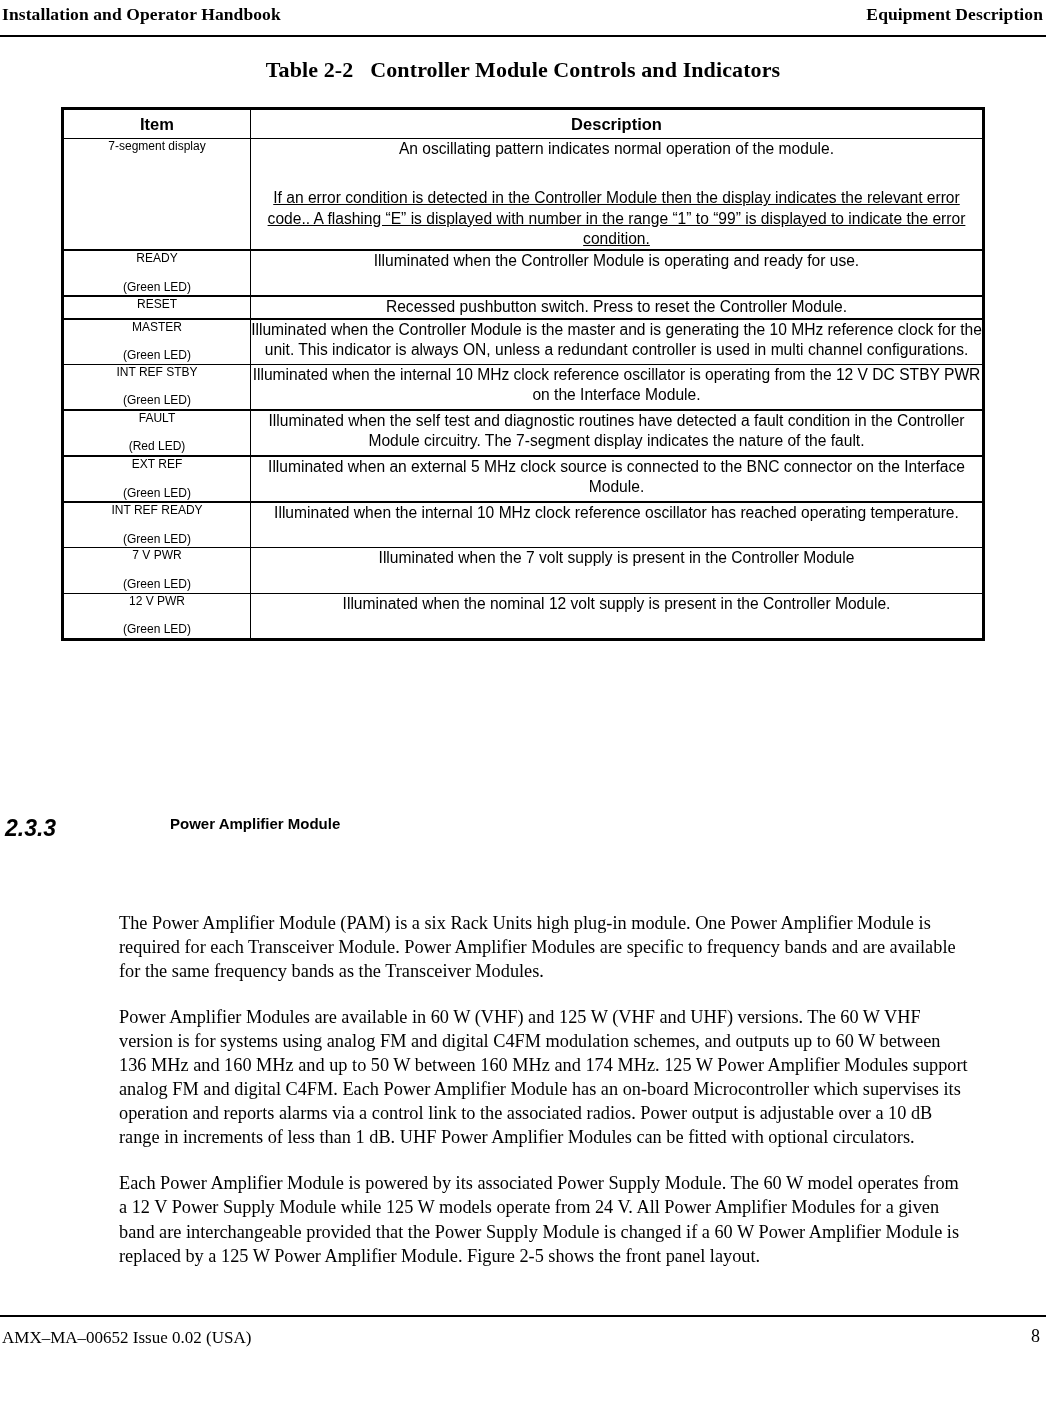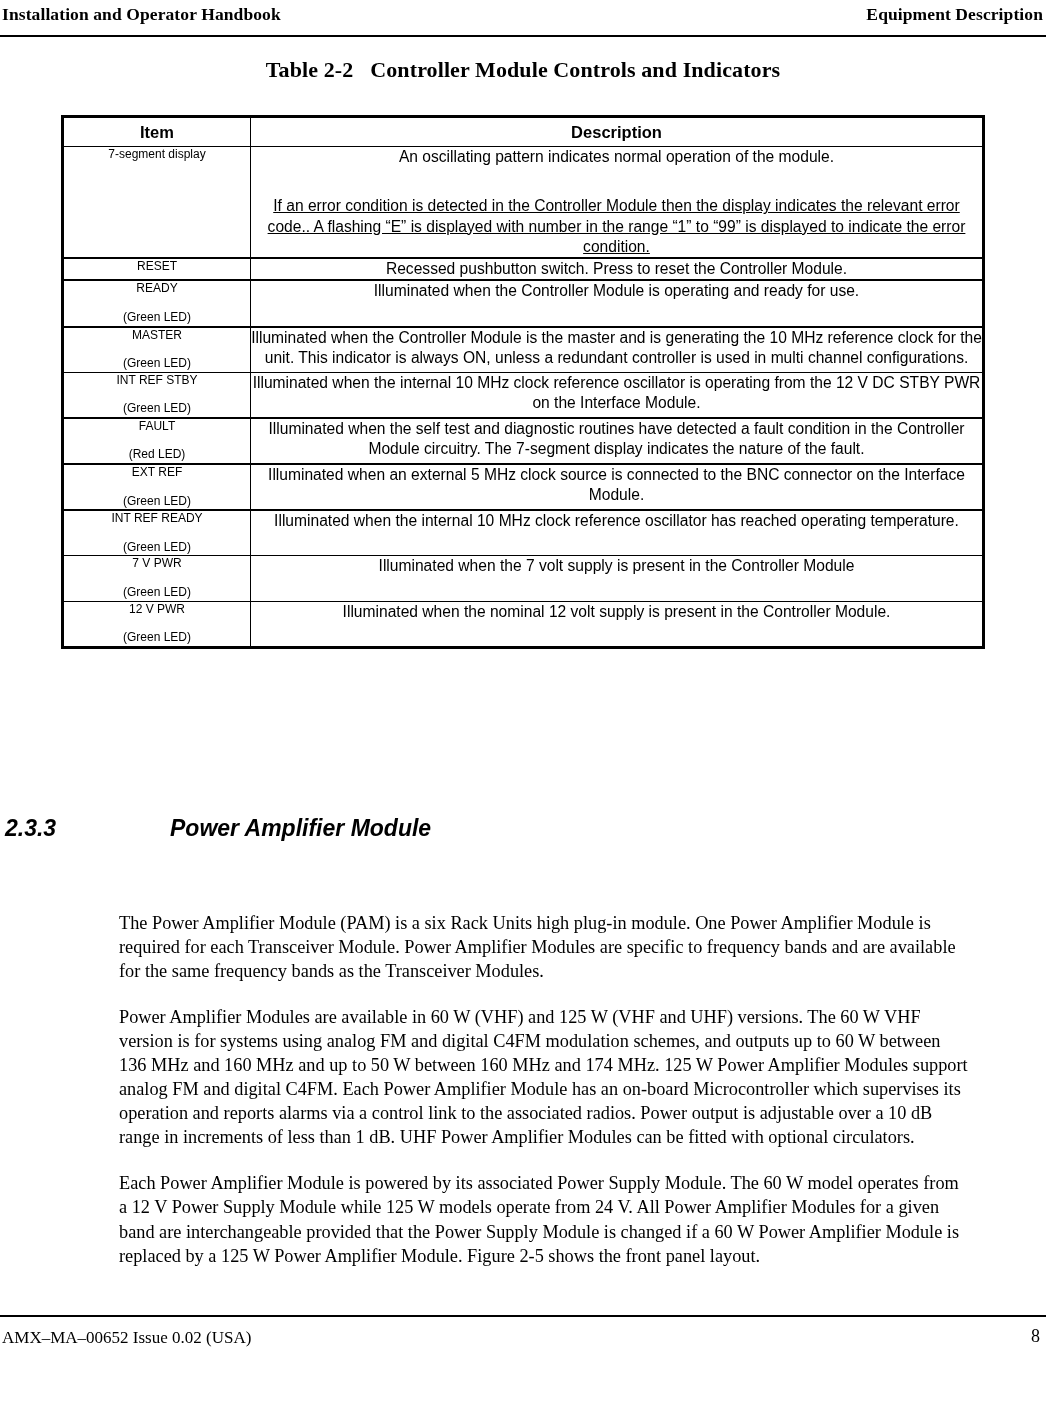--- a/index.html
+++ b/index.html
@@ -71,21 +71,21 @@
     font-weight: bold;
     font-size: 22px;
     letter-spacing: 0.1px;
   }
   .table-caption .cap-num { margin-right: 17px; }
 
   
   .tbl-wrap {
     position: absolute;
     left: 63px;
-    top: 117px;
+    top: 109px;
     width: 919px;
   }
   table.controls {
     border-collapse: collapse;
     width: 919px;
     table-layout: fixed;
     font-family: "Liberation Sans", sans-serif;
   }
   table.controls, table.controls td, table.controls th {
     border: 1.4px solid #000;
@@ -155,22 +155,21 @@
     font-weight: bold;
     font-style: italic;
     font-size: 23px;
   }
   .sec-title {
     position: absolute;
     left: 165px;
     top: 0;
     font-family: "Liberation Sans", sans-serif;
     font-weight: bold;
-    font-style: italic;
-    font-size: 23px;
+    font-size: 15px;
     white-space: nowrap;
   }
 
   
   .body-text {
     position: absolute;
     left: 119px;
     top: 865px;
     width: 850px;
     margin-top: 46px;
@@ -251,34 +250,34 @@
             <span>7-segment display</span>
           </td>
           <td class="desc-cell">
             <p>An oscillating pattern indicates normal operation of the module.</p>
             <p>If an error condition is detected in the Controller Module then the display indicates the relevant error code.. A flashing “E” is displayed with  number in the range “1” to “99” is displayed to indicate the error condition.</p>
           </td>
         </tr>
 
         <tr class="thick-top">
           <td class="item-cell">
+            <span>READY</span>
+            <span class="it-sub">(Green LED)</span>
+          </td>
+          <td class="desc-cell">
+            <p>Illuminated when the Controller Module is operating and ready for use.</p>
+          </td>
+        </tr>
+
+        <tr class="thick-top">
+          <td class="item-cell">
             <span>RESET</span>
           </td>
           <td class="desc-cell">
             <p>Recessed pushbutton switch.  Press to reset the Controller Module.</p>
-          </td>
-        </tr>
-
-        <tr class="thick-top">
-          <td class="item-cell">
-            <span>READY</span>
-            <span class="it-sub">(Green LED)</span>
-          </td>
-          <td class="desc-cell">
-            <p>Illuminated when the Controller Module is operating and ready for use.</p>
           </td>
         </tr>
 
         <tr class="thick-top">
           <td class="item-cell">
             <span>MASTER</span>
             <span class="it-sub">(Green LED)</span>
           </td>
           <td class="desc-cell">
             <p>Illuminated when the Controller Module is the master and is generating the 10 MHz reference clock for the unit.  This indicator is always ON, unless a redundant controller is used in multi channel configurations.</p>

